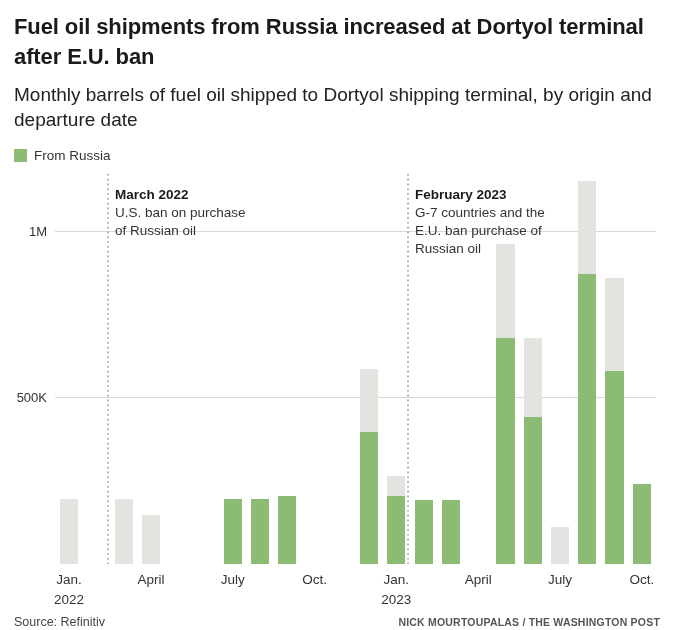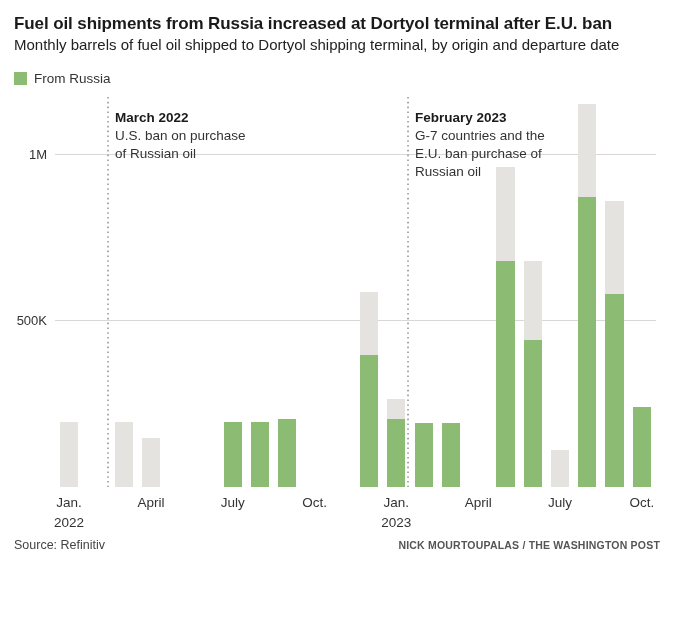--- a/index.html
+++ b/index.html
@@ -4,25 +4,25 @@
 <style>
   * { box-sizing: border-box; margin: 0; padding: 0; }
   html, body { background: #ffffff; }
   body {
     font-family: "Liberation Sans", sans-serif;
     width: 674px; height: 630px;
     overflow: hidden;
   }
   .page { width: 674px; height: 630px; padding: 12px 14px 0 14px; background: #fff; }
   h1.chart-title {
-    font-size: 17px; font-weight: 700; color: #1a1a1a;
+    font-size: 22px; font-weight: 700; color: #1a1a1a;
     line-height: 1.38; letter-spacing: -0.1px; max-width: 648px;
   }
   p.chart-subtitle {
-    font-size: 15px; font-weight: 400; color: #222;
+    margin-top: 9px; font-size: 19px; font-weight: 400; color: #222;
     line-height: 1.35; max-width: 648px;
   }
   .legend { margin-top: 15px; display: flex; align-items: center; gap: 22px; }
   .legend-item { display: flex; align-items: center; gap: 7px; }
   .swatch { width: 13px; height: 13px; display: inline-block; }
   .legend-label { font-size: 13.5px; color: #333; }
   svg.chart { display: block; margin-top: 3px; }
   .footer {
     display: flex; justify-content: space-between; align-items: baseline;
     margin-top: 4px;

